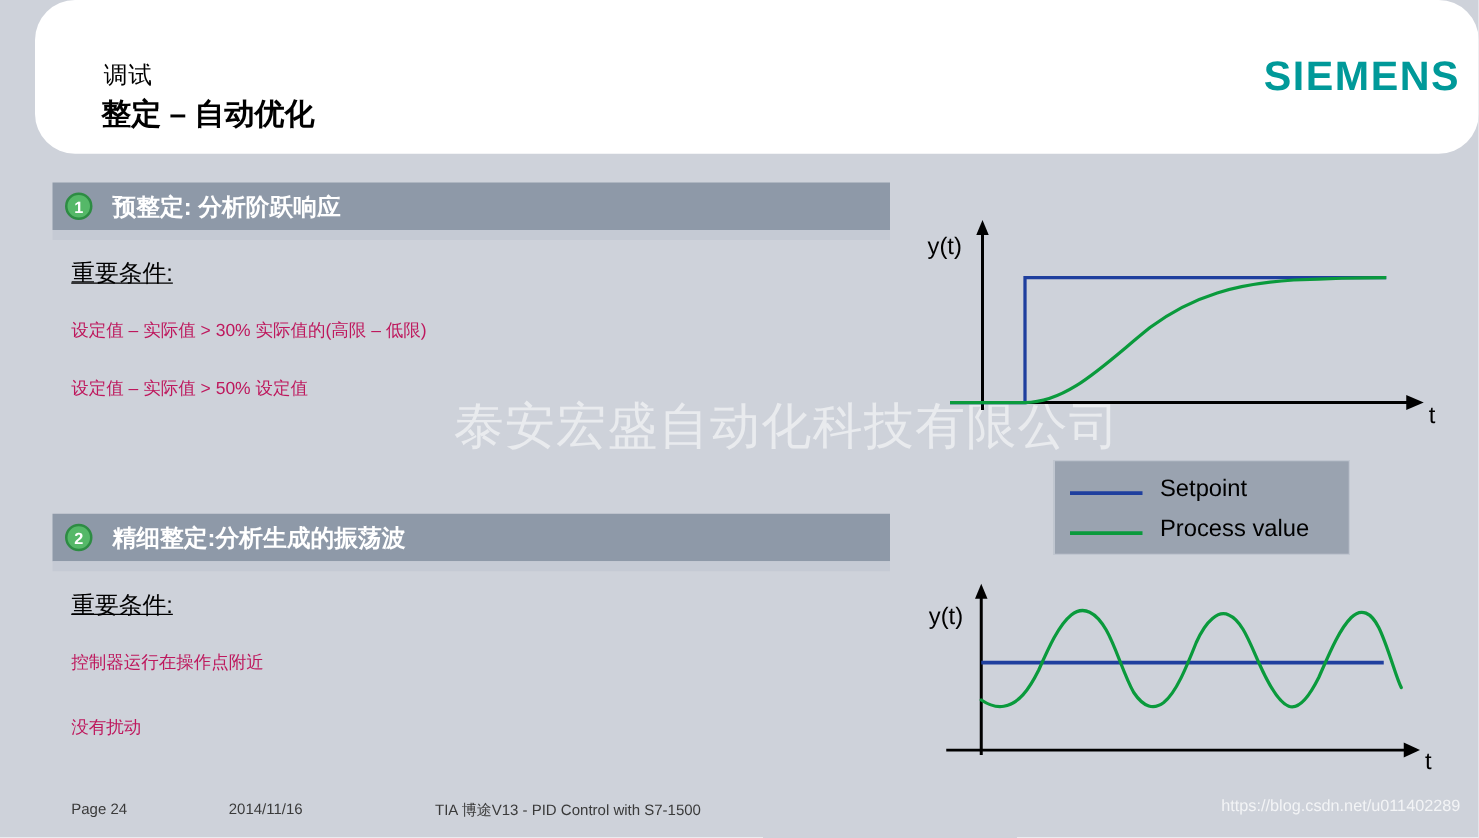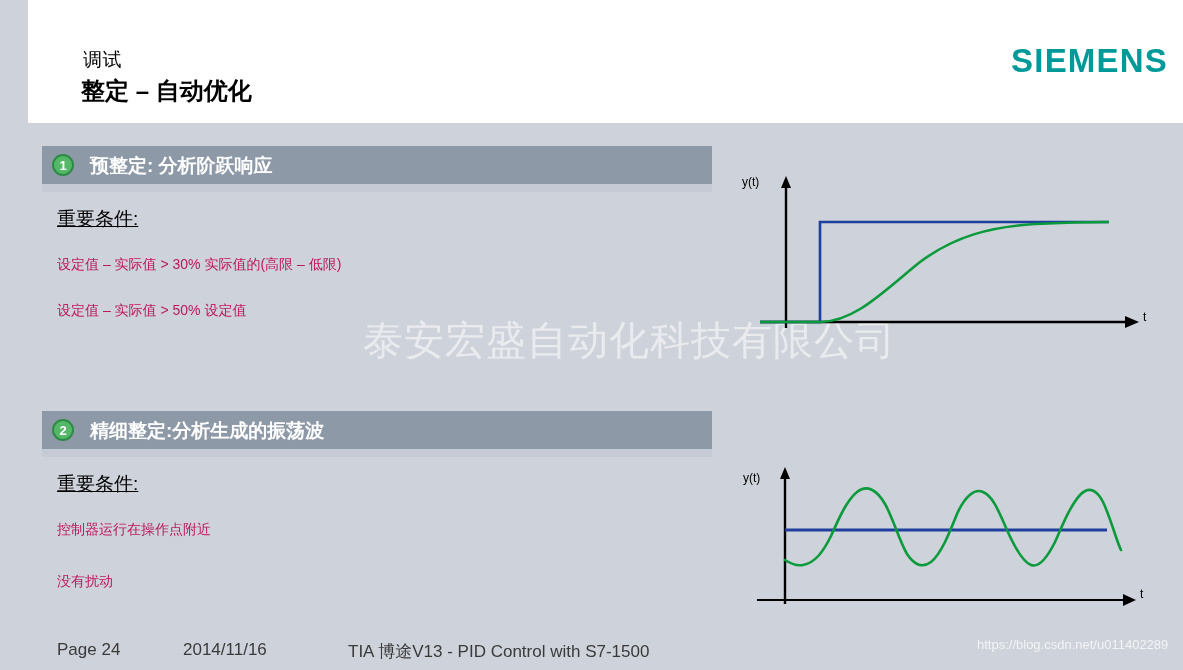--- a/index.html
+++ b/index.html
@@ -18,20 +18,21 @@
     overflow: hidden;
   }
   
   #header-band {
     position: absolute;
     left: 28px;
     top: 0;
     width: 1155px;
     height: 123px;
     background: #ffffff;
+    border-radius: 32px;
   }
   #header-kicker {
     position: absolute;
     left: 55px;
     top: 47px;
     font-size: 19px;
     color: #000000;
     letter-spacing: .5px;
     white-space: nowrap;
   }
@@ -160,29 +161,30 @@
     font-size: 19px;
     color: #000000;
     white-space: nowrap;
   }
   
   .chart {
     position: absolute;
   }
   .axis-label {
     position: absolute;
+    font-size: 19px;
+    color: #000000;
+    white-space: nowrap;
+    margin-top: 12px;
+  }
+  
+  .footer-text {
+    position: absolute;
+    top: 640px;
     font-size: 12px;
-    color: #000000;
-    white-space: nowrap;
-  }
-  
-  .footer-text {
-    position: absolute;
-    top: 640px;
-    font-size: 17px;
     color: #3a3a3a;
     white-space: nowrap;
   }
 </style>
 </head>
 <body>
 
 <div id="slide">
 
   <div id="header-band">
@@ -224,20 +226,30 @@
 
       <line x1="25" y1="152" x2="395" y2="152" stroke="#000000" stroke-width="2.4"></line>
       <polygon points="404,152 390,146 390,158" fill="#000000"></polygon>
 
       <polyline points="25,152 85,152 85,52 374,52" fill="none" stroke="#1f3f9e" stroke-width="2.6"></polyline>
 
       <path d="M25,152 L85,152 C120,152 150,120 185,92 C220,66 255,57 300,54 C340,52 360,52 374,52" fill="none" stroke="#0a9a3c" stroke-width="2.6"></path>
     </svg>
   </div>
 
+  <div id="legend">
+    <div class="legend-row" style="top:12px;">
+      <div class="legend-swatch" style="background:#1f3f9e;"></div>
+      <div class="legend-text">Setpoint</div>
+    </div>
+    <div class="legend-row" style="top:44px;">
+      <div class="legend-swatch" style="background:#0a9a3c;"></div>
+      <div class="legend-text">Process value</div>
+    </div>
+  </div>
 
   <div class="chart" style="left:735px; top:462px; width:430px; height:155px;">
     <div class="axis-label" style="left:8px; top:9px;">y(t)</div>
     <div class="axis-label" style="left:405px; top:125px;">t</div>
     <svg width="430" height="155" viewBox="0 0 430 155">
 
       <line x1="50" y1="142" x2="50" y2="12" stroke="#000000" stroke-width="2.4"></line>
       <polygon points="50,5 45,17 55,17" fill="#000000"></polygon>
 
       <line x1="22" y1="138" x2="392" y2="138" stroke="#000000" stroke-width="2.2"></line>

